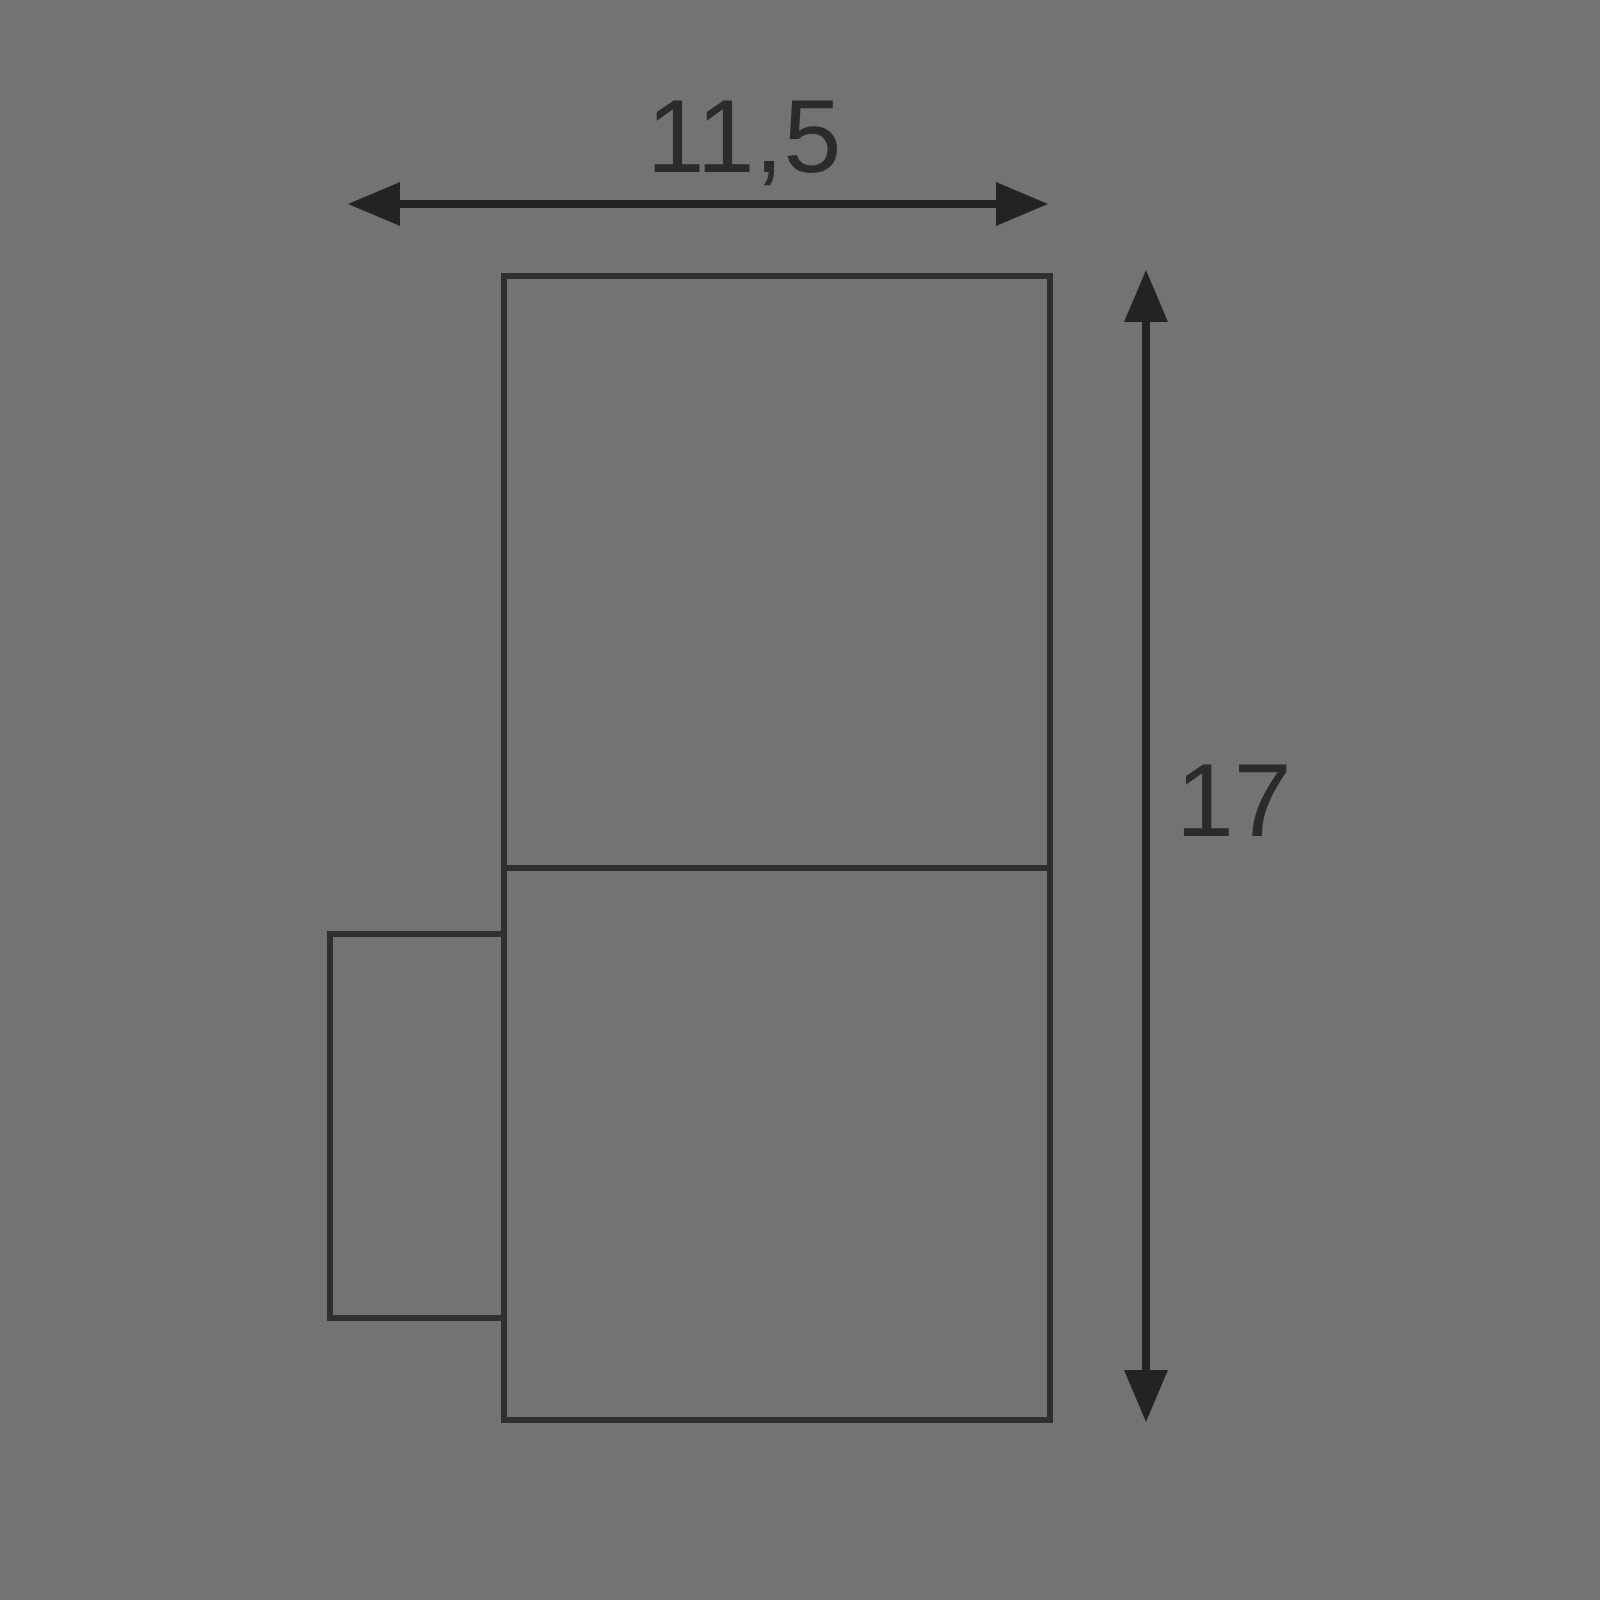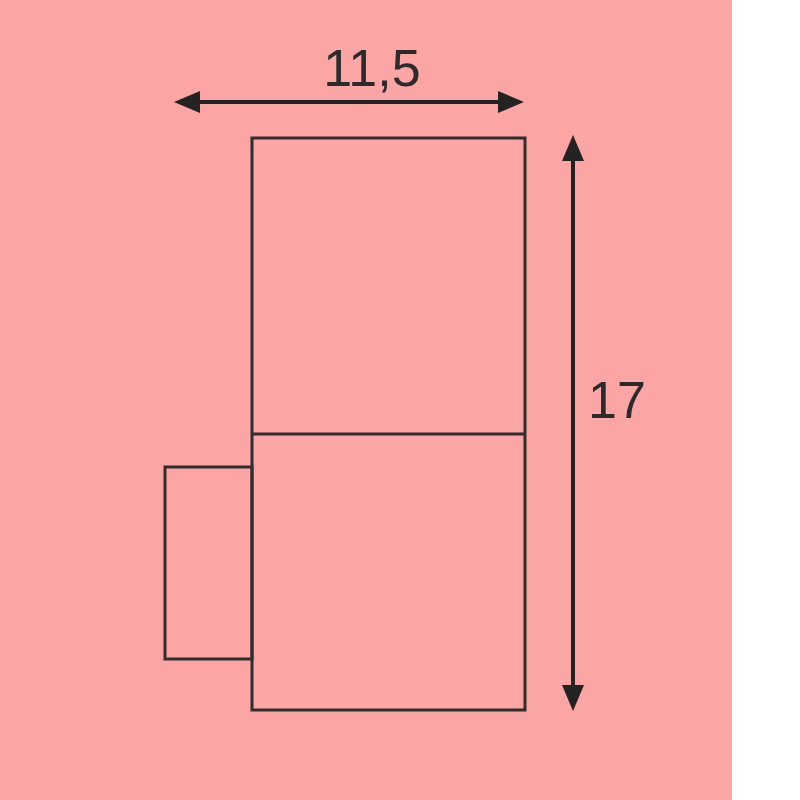--- a/index.html
+++ b/index.html
@@ -2,23 +2,23 @@
 <html><head>
 <meta charset="utf-8">
 <style>
   html, body {
     margin: 0;
     padding: 0;
     background: #ffffff;
   }
   .canvas {
     position: relative;
-    width: 732px;
+    width: 800px;
     height: 800px;
-    background: #fca5a5;
+    background: #737373;
     font-family: "Liberation Sans", sans-serif;
     overflow: hidden;
   }
   svg {
     display: block;
   }
   .outline {
     fill: none;
     stroke: #2f2f2f;
     stroke-width: 3;

